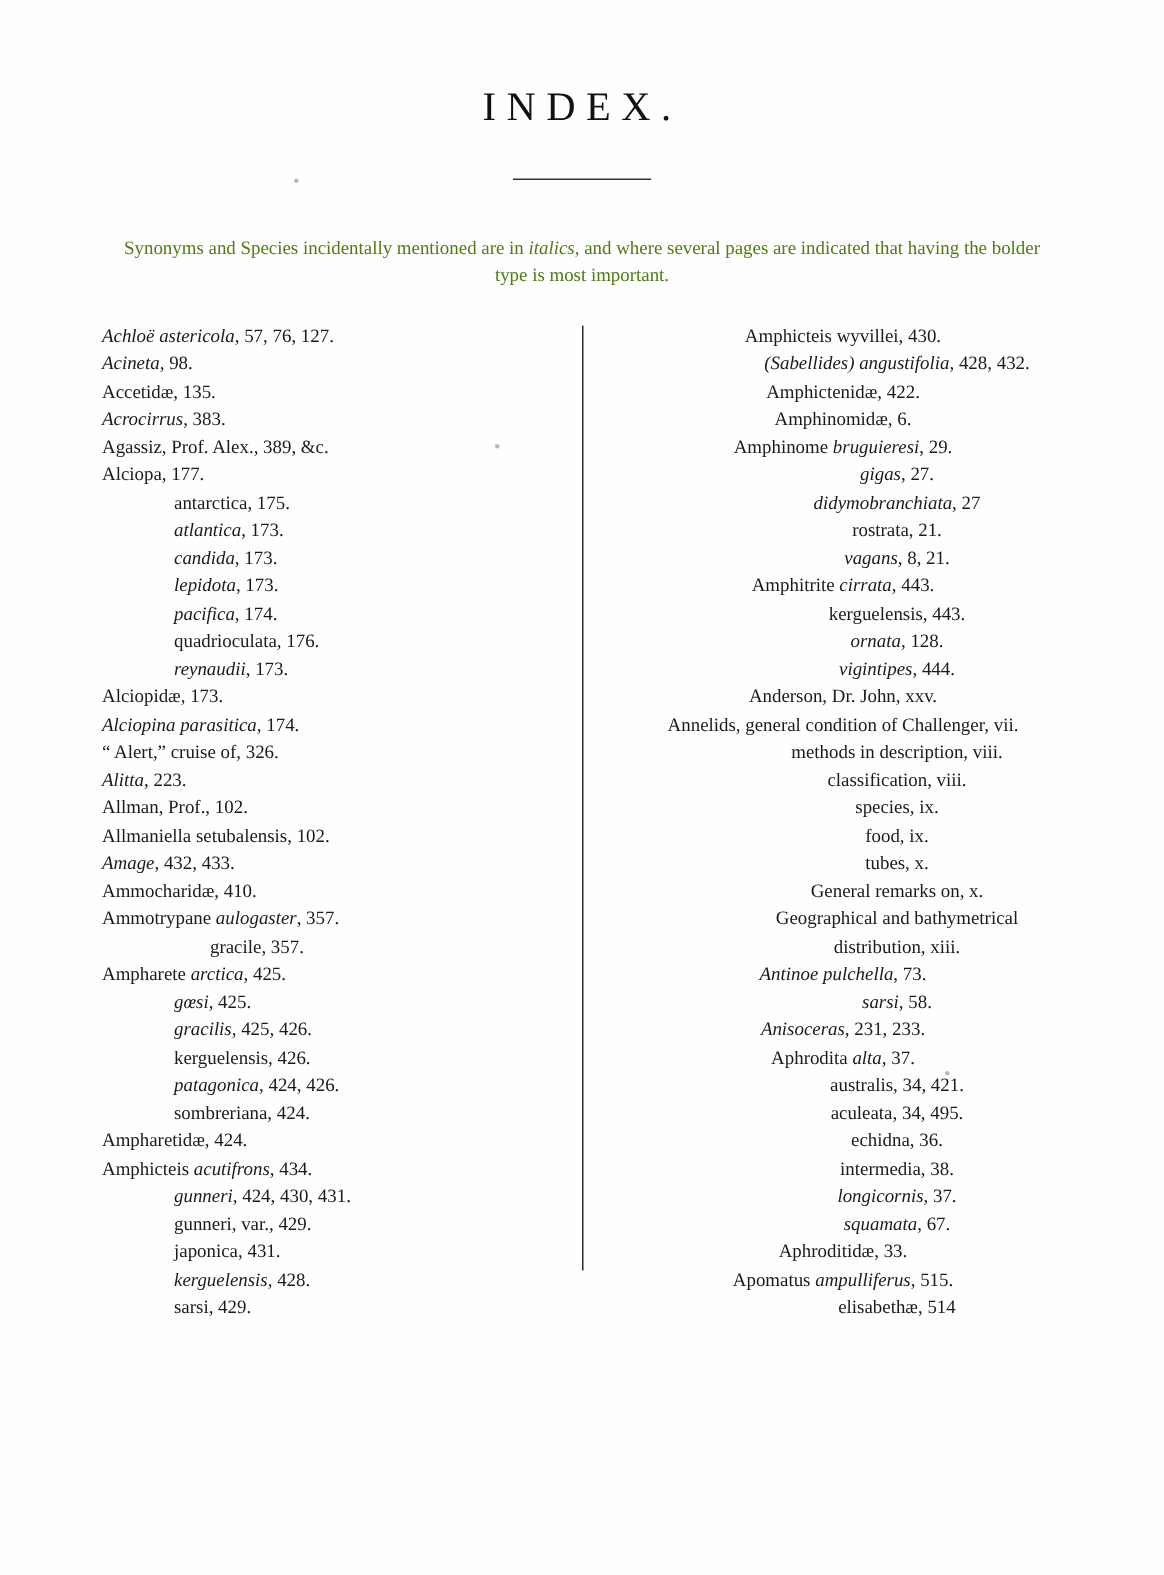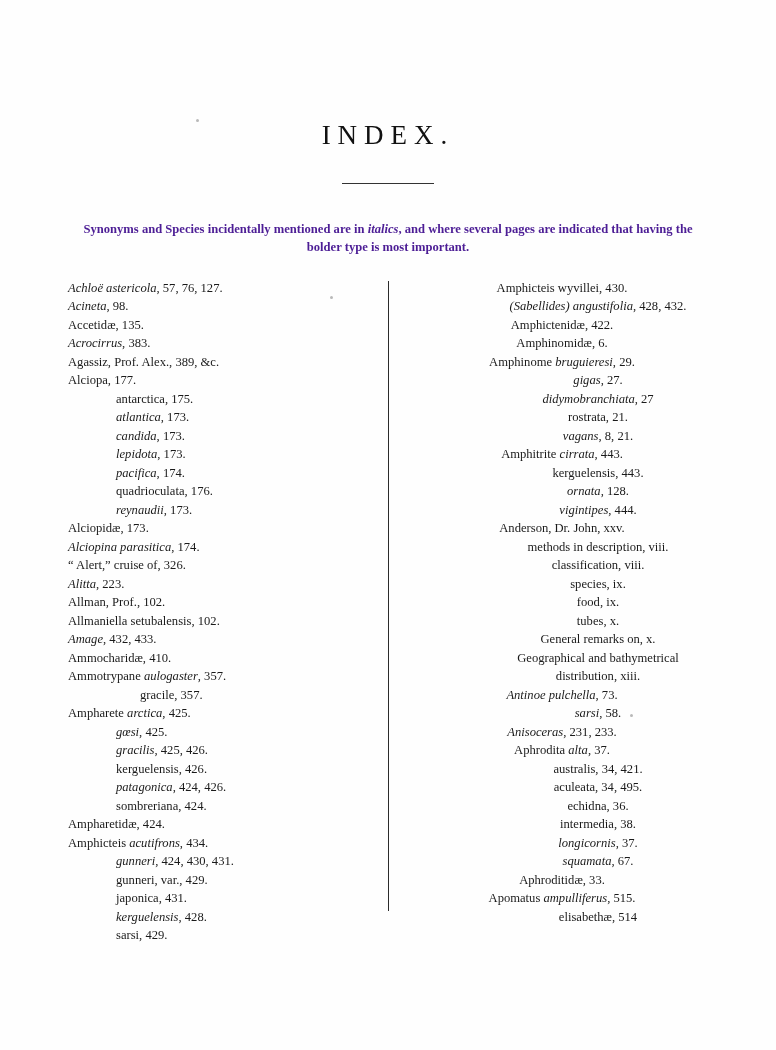--- a/index.html
+++ b/index.html
@@ -19,38 +19,37 @@
     position: absolute;
     left: 0; top: 0;
     width: 776px;
     height: 1050px;
     background: #fefefe;
   }
   .page-title {
     text-align: center;
     font-size: 27px;
     letter-spacing: 7px;
-    margin-top: 120px;
+    margin-top: 56px;
     font-family: "Liberation Serif", serif;
     color: #111;
   }
   .rule {
     width: 92px;
     height: 1px;
     background: #333;
     margin: 32px auto 0 auto;
   }
   .note {
     margin: 36px auto 0 auto;
     width: 632px;
     text-align: center;
     font-size: 12.6px;
     line-height: 1.45;
-    color: #4c1d95;
-    font-weight: bold;
+    color: #4d7c0f;
   }
   .note i { font-style: italic; }
   .columns {
     margin: 22px auto 0 auto;
     width: 640px;
     display: flex;
     position: relative;
   }
   .col {
     width: 320px;
@@ -143,20 +142,21 @@
         <div class="entry ind1"><span>Amphinome </span><span class="it">bruguieresi</span><span>, 29.</span></div>
         <div class="entry ind3"><span class="it">gigas</span><span>, 27.</span></div>
         <div class="entry ind3"><span class="it">didymobranchiata</span><span>, 27</span></div>
         <div class="entry ind3"><span>rostrata, 21.</span></div>
         <div class="entry ind3"><span class="it">vagans</span><span>, 8, 21.</span></div>
         <div class="entry ind1"><span>Amphitrite </span><span class="it">cirrata</span><span>, 443.</span></div>
         <div class="entry ind3"><span>kerguelensis, 443.</span></div>
         <div class="entry ind3"><span class="it">ornata</span><span>, 128.</span></div>
         <div class="entry ind3"><span class="it">vigintipes</span><span>, 444.</span></div>
         <div class="entry ind1"><span>Anderson, Dr. John, xxv.</span></div>
+        <div class="entry ind1"><span>Annelids, general condition of Challenger, vii.</span></div>
         <div class="entry ind3"><span>methods in description, viii.</span></div>
         <div class="entry ind3"><span>classification, viii.</span></div>
         <div class="entry ind3"><span>species, ix.</span></div>
         <div class="entry ind3"><span>food, ix.</span></div>
         <div class="entry ind3"><span>tubes, x.</span></div>
         <div class="entry ind3"><span>General remarks on, x.</span></div>
         <div class="entry ind3 wrap"><span>Geographical and bathymetrical distribution, xiii.</span></div>
         <div class="entry ind1"><span class="it">Antinoe pulchella</span><span>, 73.</span></div>
         <div class="entry ind3"><span class="it">sarsi</span><span>, 58.</span></div>
         <div class="entry ind1"><span class="it">Anisoceras</span><span>, 231, 233.</span></div>

